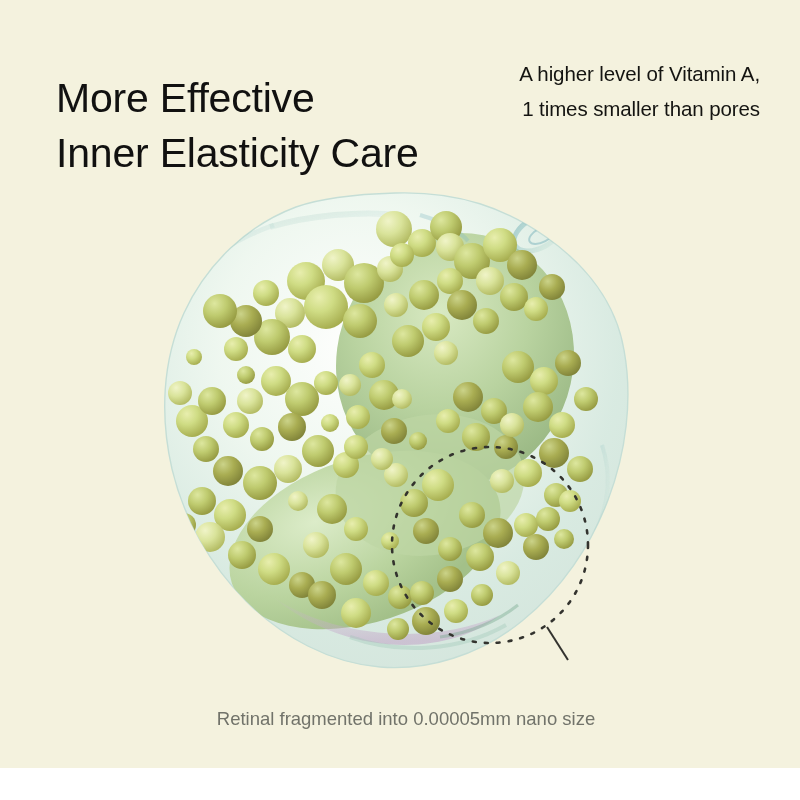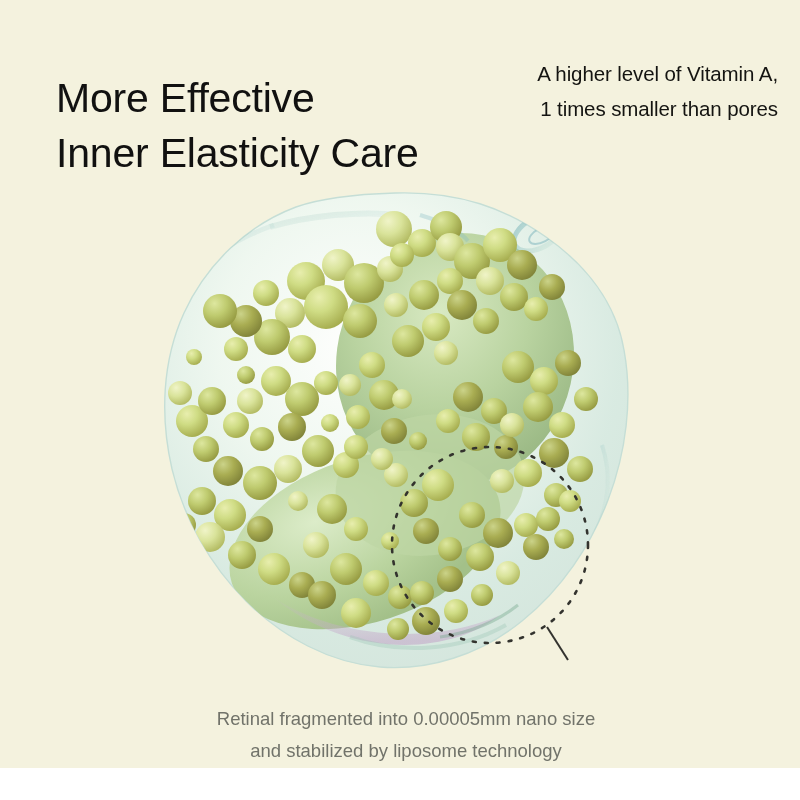--- a/index.html
+++ b/index.html
@@ -30,21 +30,21 @@
     font-size: 41px;
     line-height: 1.32;
     font-weight: 500;
     letter-spacing: -0.2px;
     white-space: pre-line;
   }
 
   
   #claims {
     position: absolute;
-    right: 22px;
+    right: 40px;
     top: 56px;
     width: 310px;
     text-align: right;
     color: #141411;
     font-size: 20.5px;
     line-height: 1.72;
     font-weight: 400;
     letter-spacing: -0.1px;
   }
   .claim-line { display: block; white-space: nowrap; }
@@ -326,16 +326,15 @@
 
       <g>
         <circle cx="340" cy="360" r="98" fill="none" stroke="#33332e" stroke-width="2.6" stroke-dasharray="3 9" stroke-linecap="round"></circle>
         <line x1="397" y1="442" x2="418" y2="475" stroke="#33332e" stroke-width="2"></line>
       </g>
     </svg>
   </div>
 
   <div id="caption">
     <span class="caption-line">Retinal fragmented into 0.00005mm nano size</span>
-    <span class="caption-line">and stabilized by liposome technology</span>
   </div>
 
 </div>
 
 </body></html>

